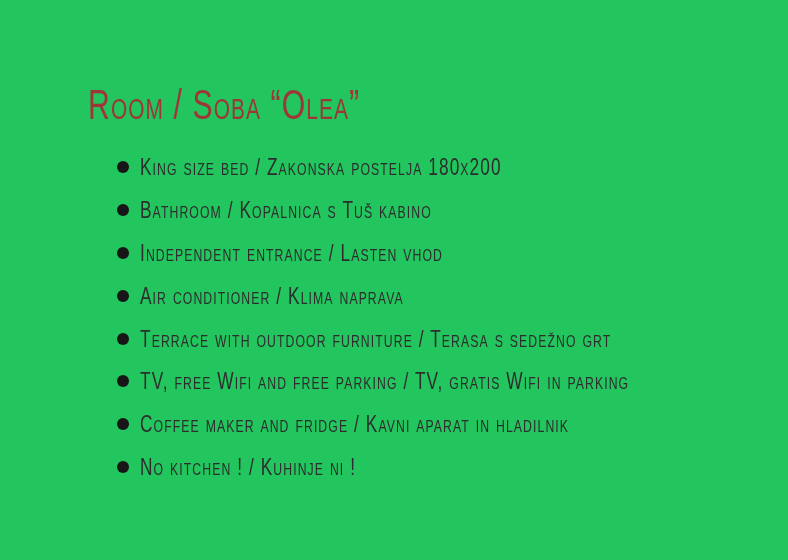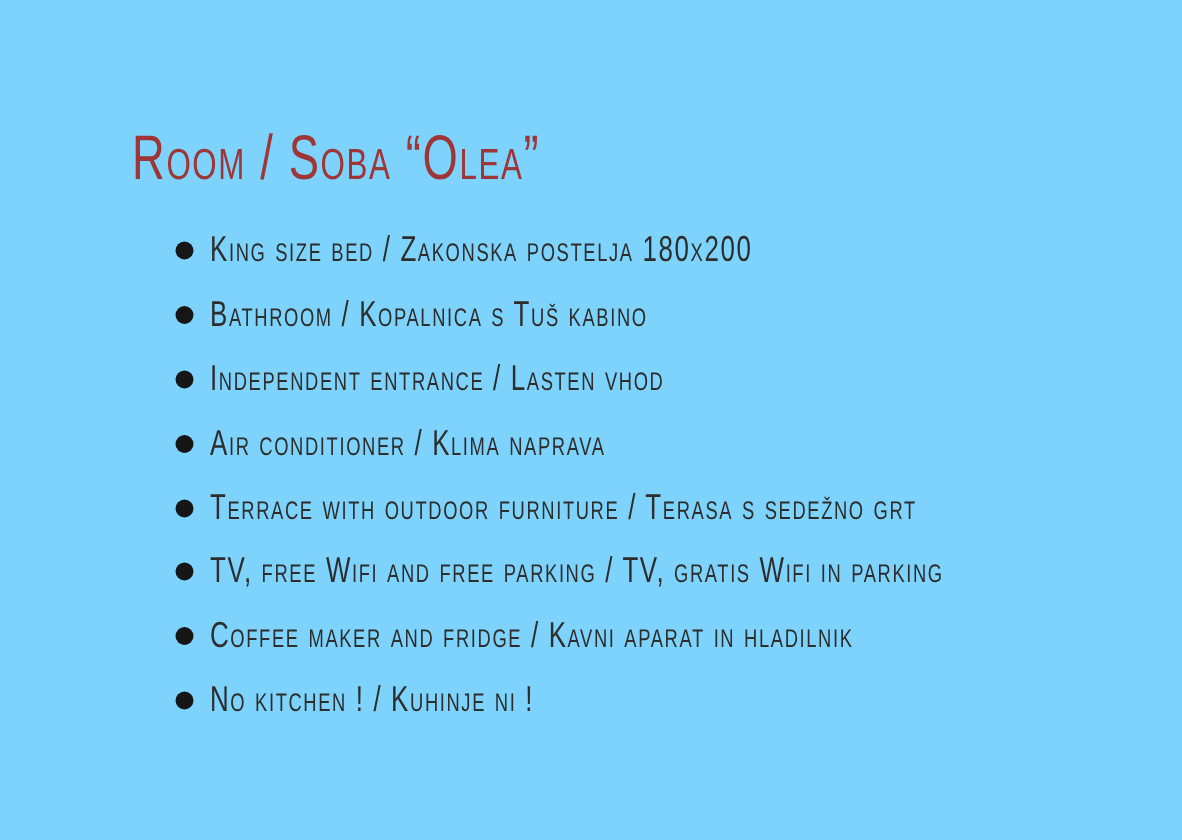--- a/index.html
+++ b/index.html
@@ -54,21 +54,21 @@
     margin-right: 11px;
   }
   .item-text {
     font-size: 24px;
     line-height: 1;
   }
 </style>
 </head>
 <body>
 
-<div class="slide" style="background: #7dd3fc;">
+<div class="slide" style="background: #22c55e;">
 
   <h1 class="page-title" style="color: rgb(158, 53, 55);"><span class="condensed">Room / Soba “Olea”</span></h1>
 
   <ul class="amenity-list">
     <li class="amenity-item">
       <span class="dot" style="background: rgb(22, 22, 22);"></span>
       <span class="item-text condensed" style="color: rgb(45, 45, 45);">King size bed / Zakonska postelja 180x200</span>
     </li>
     <li class="amenity-item">
       <span class="dot" style="background: rgb(22, 22, 22);"></span>

